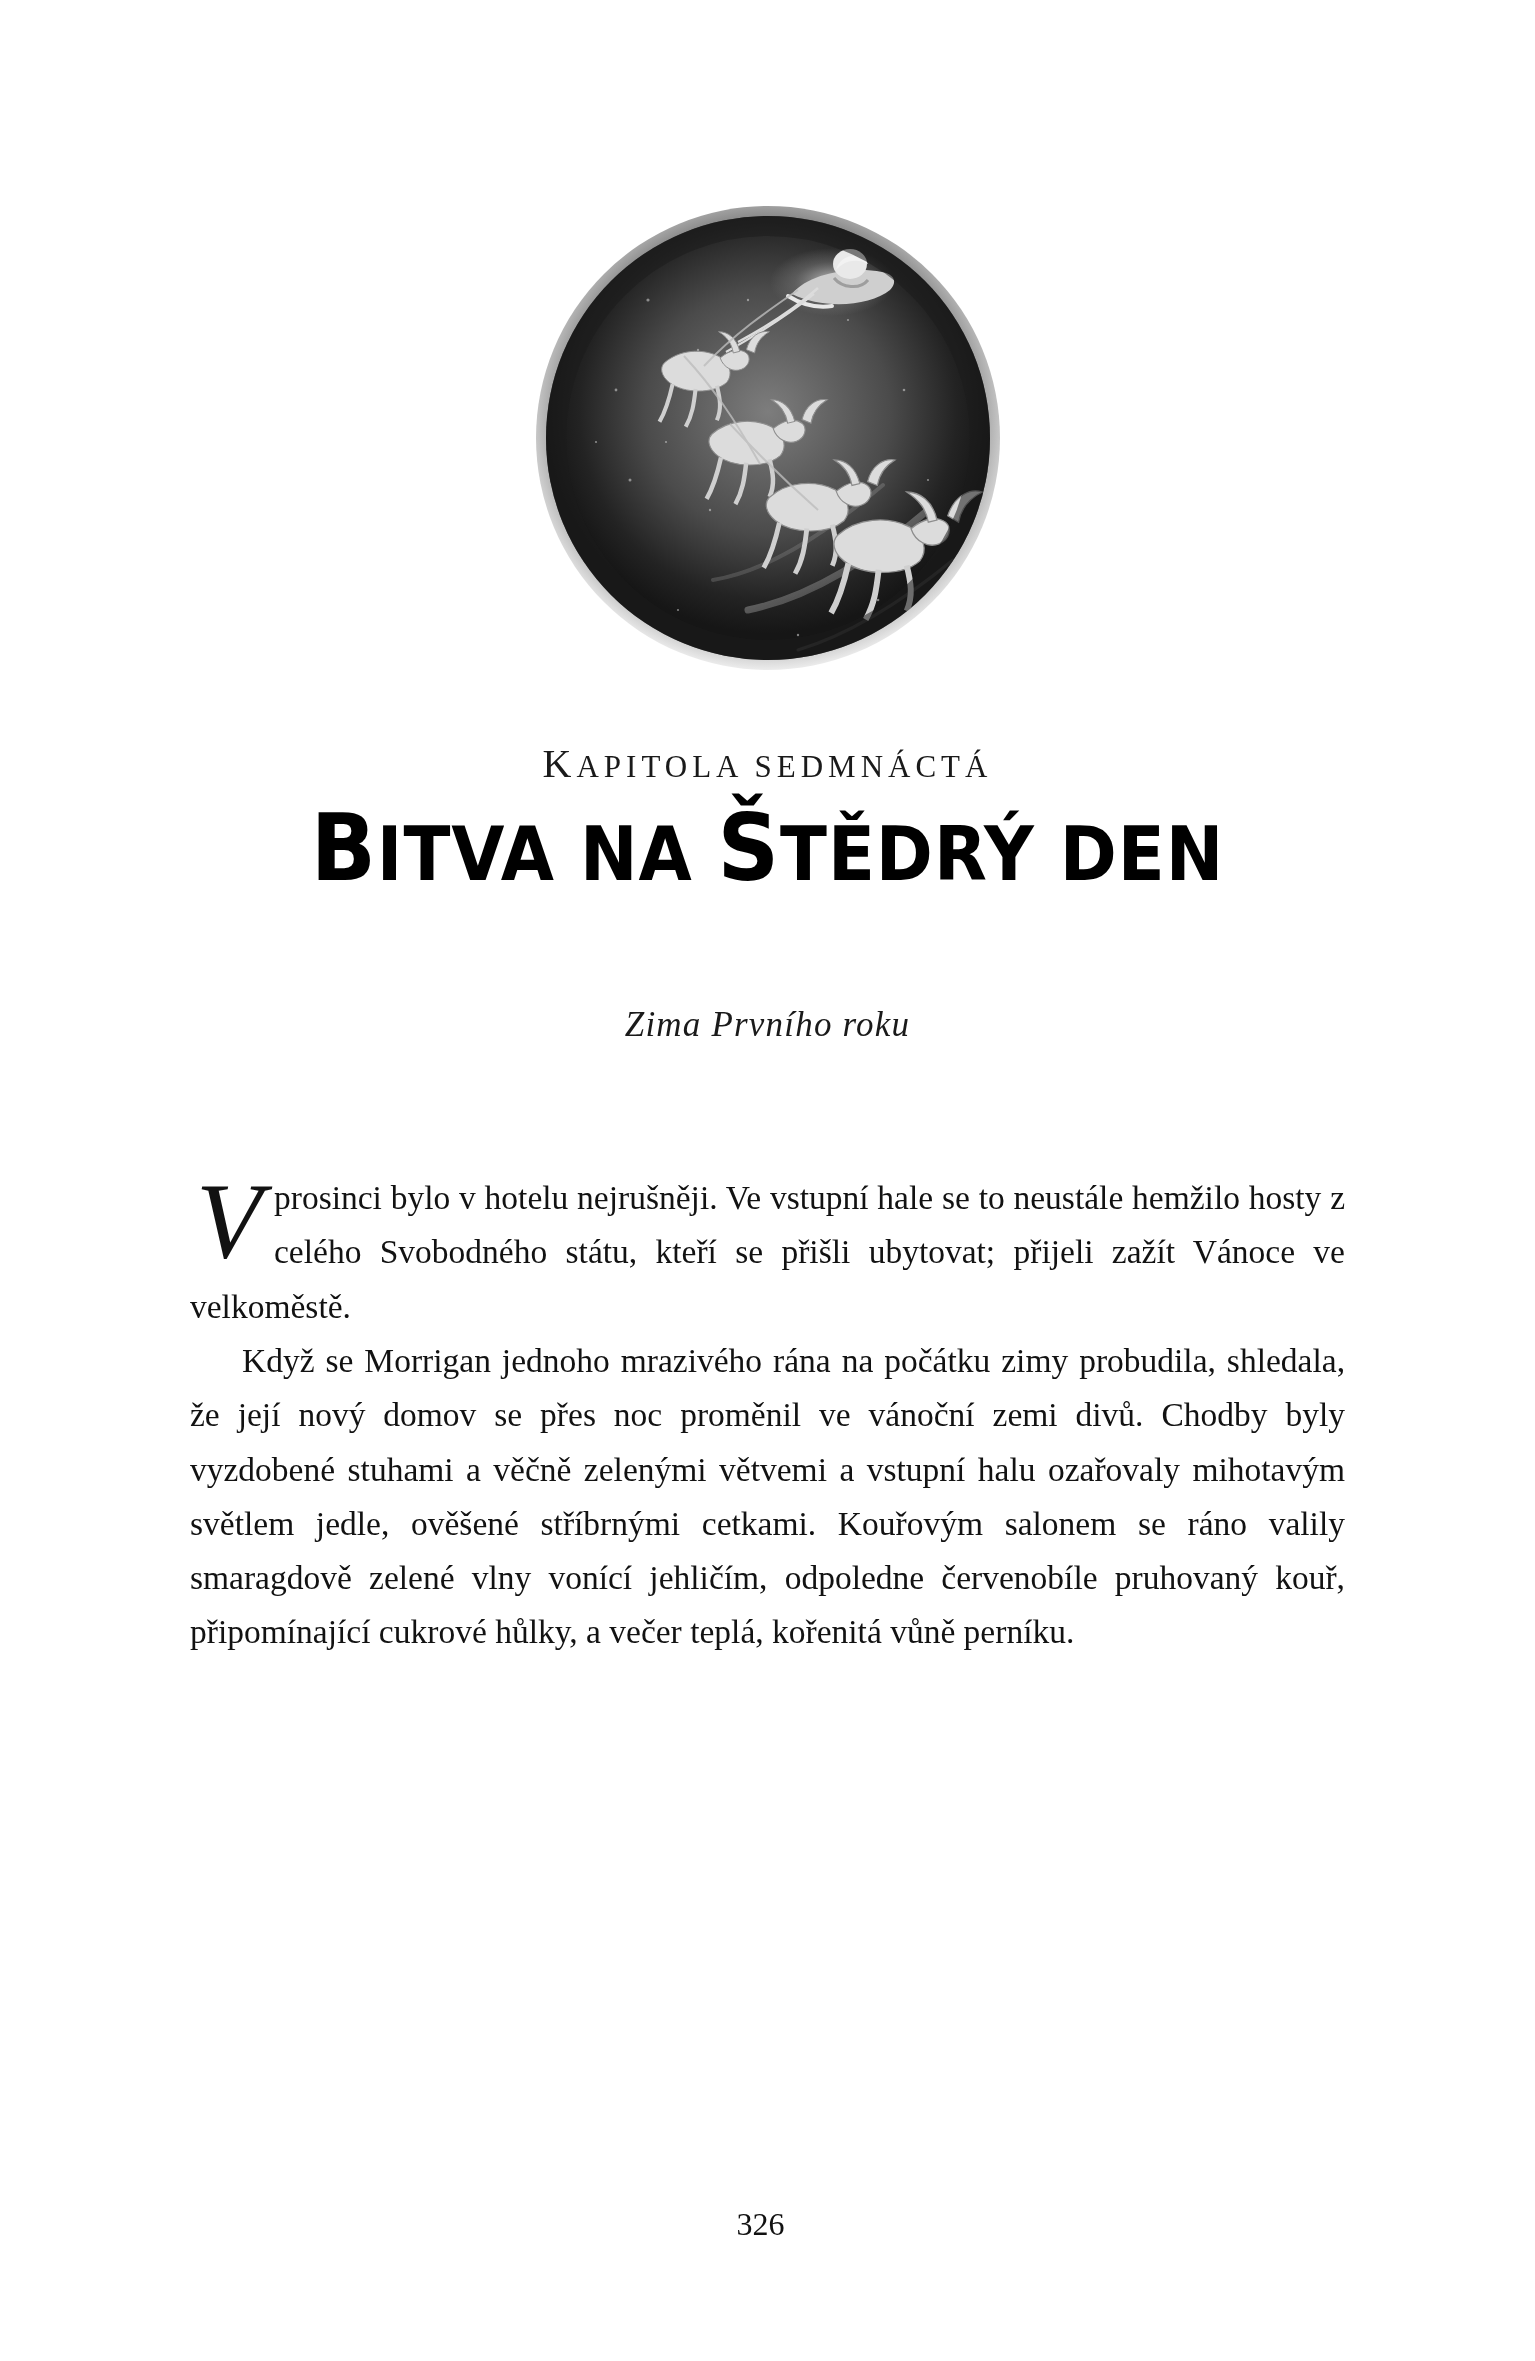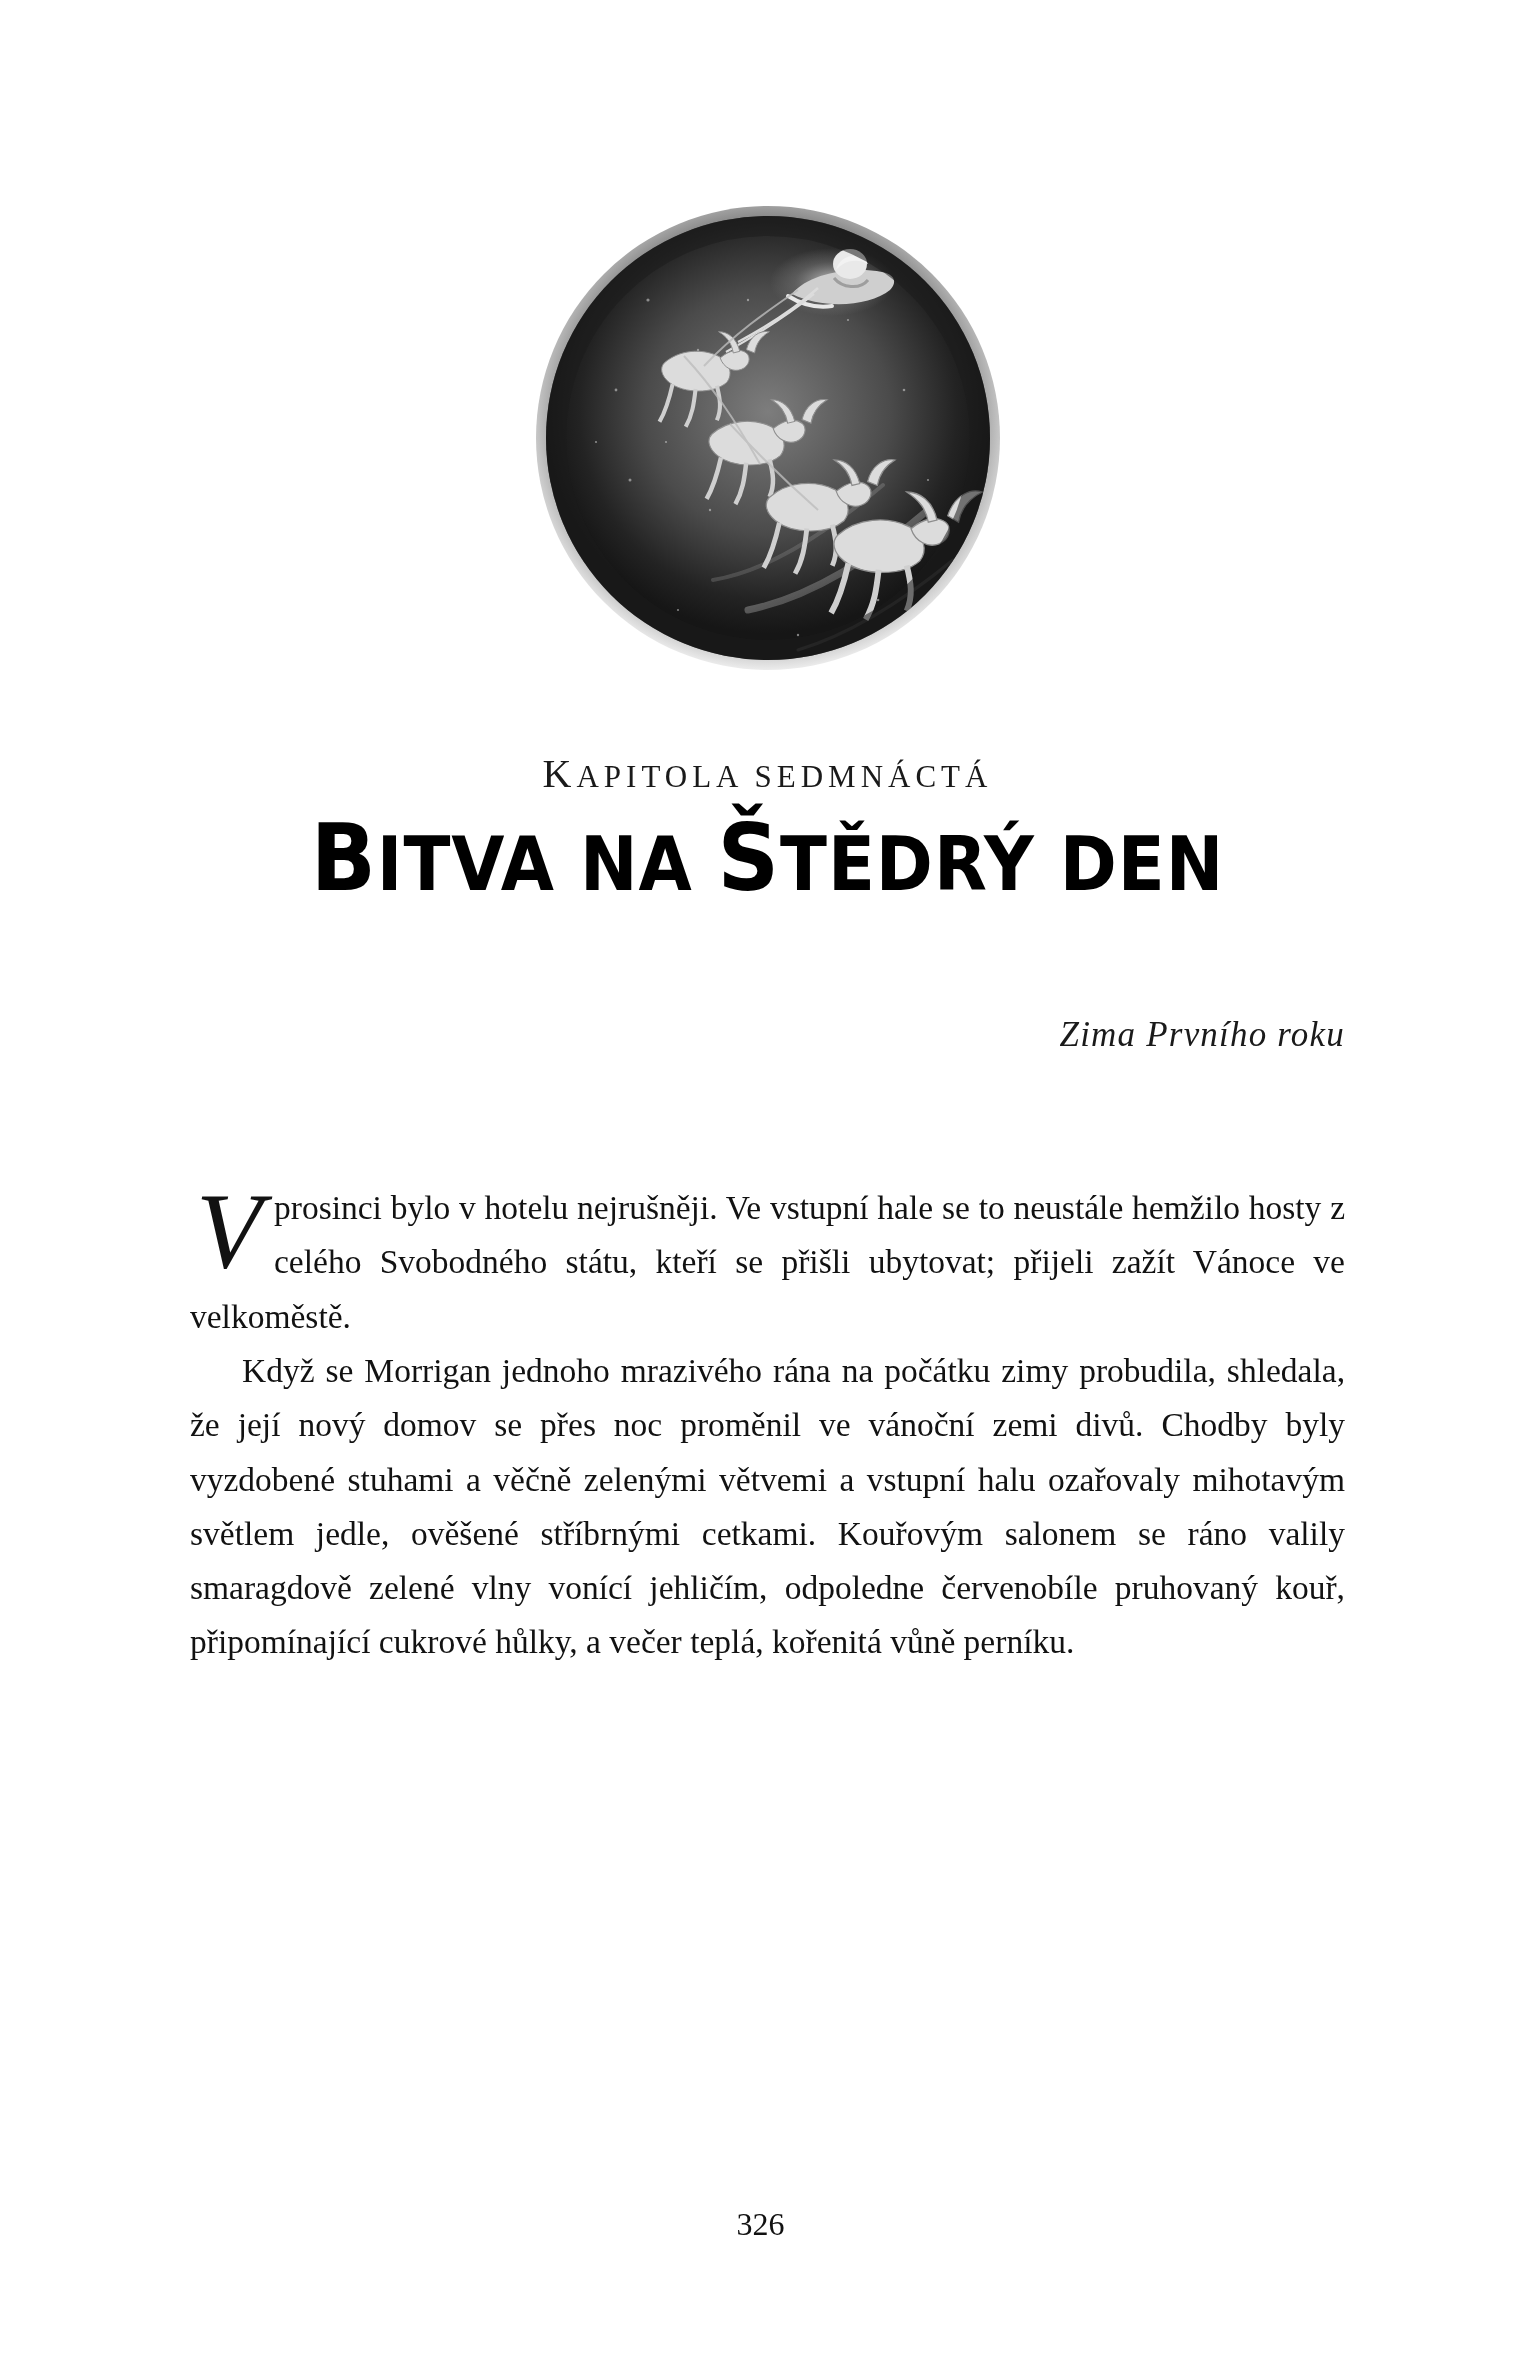--- a/index.html
+++ b/index.html
@@ -39,21 +39,21 @@
     position: relative;
   }
   .illustration svg {
     display: block;
     width: 100%;
     height: 100%;
   }
 
   
   .chapter-eyebrow {
-    margin-top: 30px;
+    margin-top: 20px;
     text-align: center;
     font-family: "Liberation Serif", serif;
     font-size: 31px;
     letter-spacing: 5px;
     color: #1a1a1a;
     text-transform: uppercase;
     font-variant: small-caps;
   }
   .chapter-eyebrow .cap-first {
     font-size: 40px;
@@ -69,21 +69,21 @@
     color: #000000;
     line-height: 1.05;
     transform: scaleX(0.93);
   }
   .chapter-title .big {
     font-size: 92px;
   }
 
   .chapter-subtitle {
     margin-top: 58px;
-    text-align: right;
+    text-align: center;
     font-family: "Liberation Serif", serif;
     font-style: italic;
     font-size: 35px;
     letter-spacing: 1.2px;
     color: #1a1a1a;
   }
 
   
   .body-text {
     margin-top: 126px;

